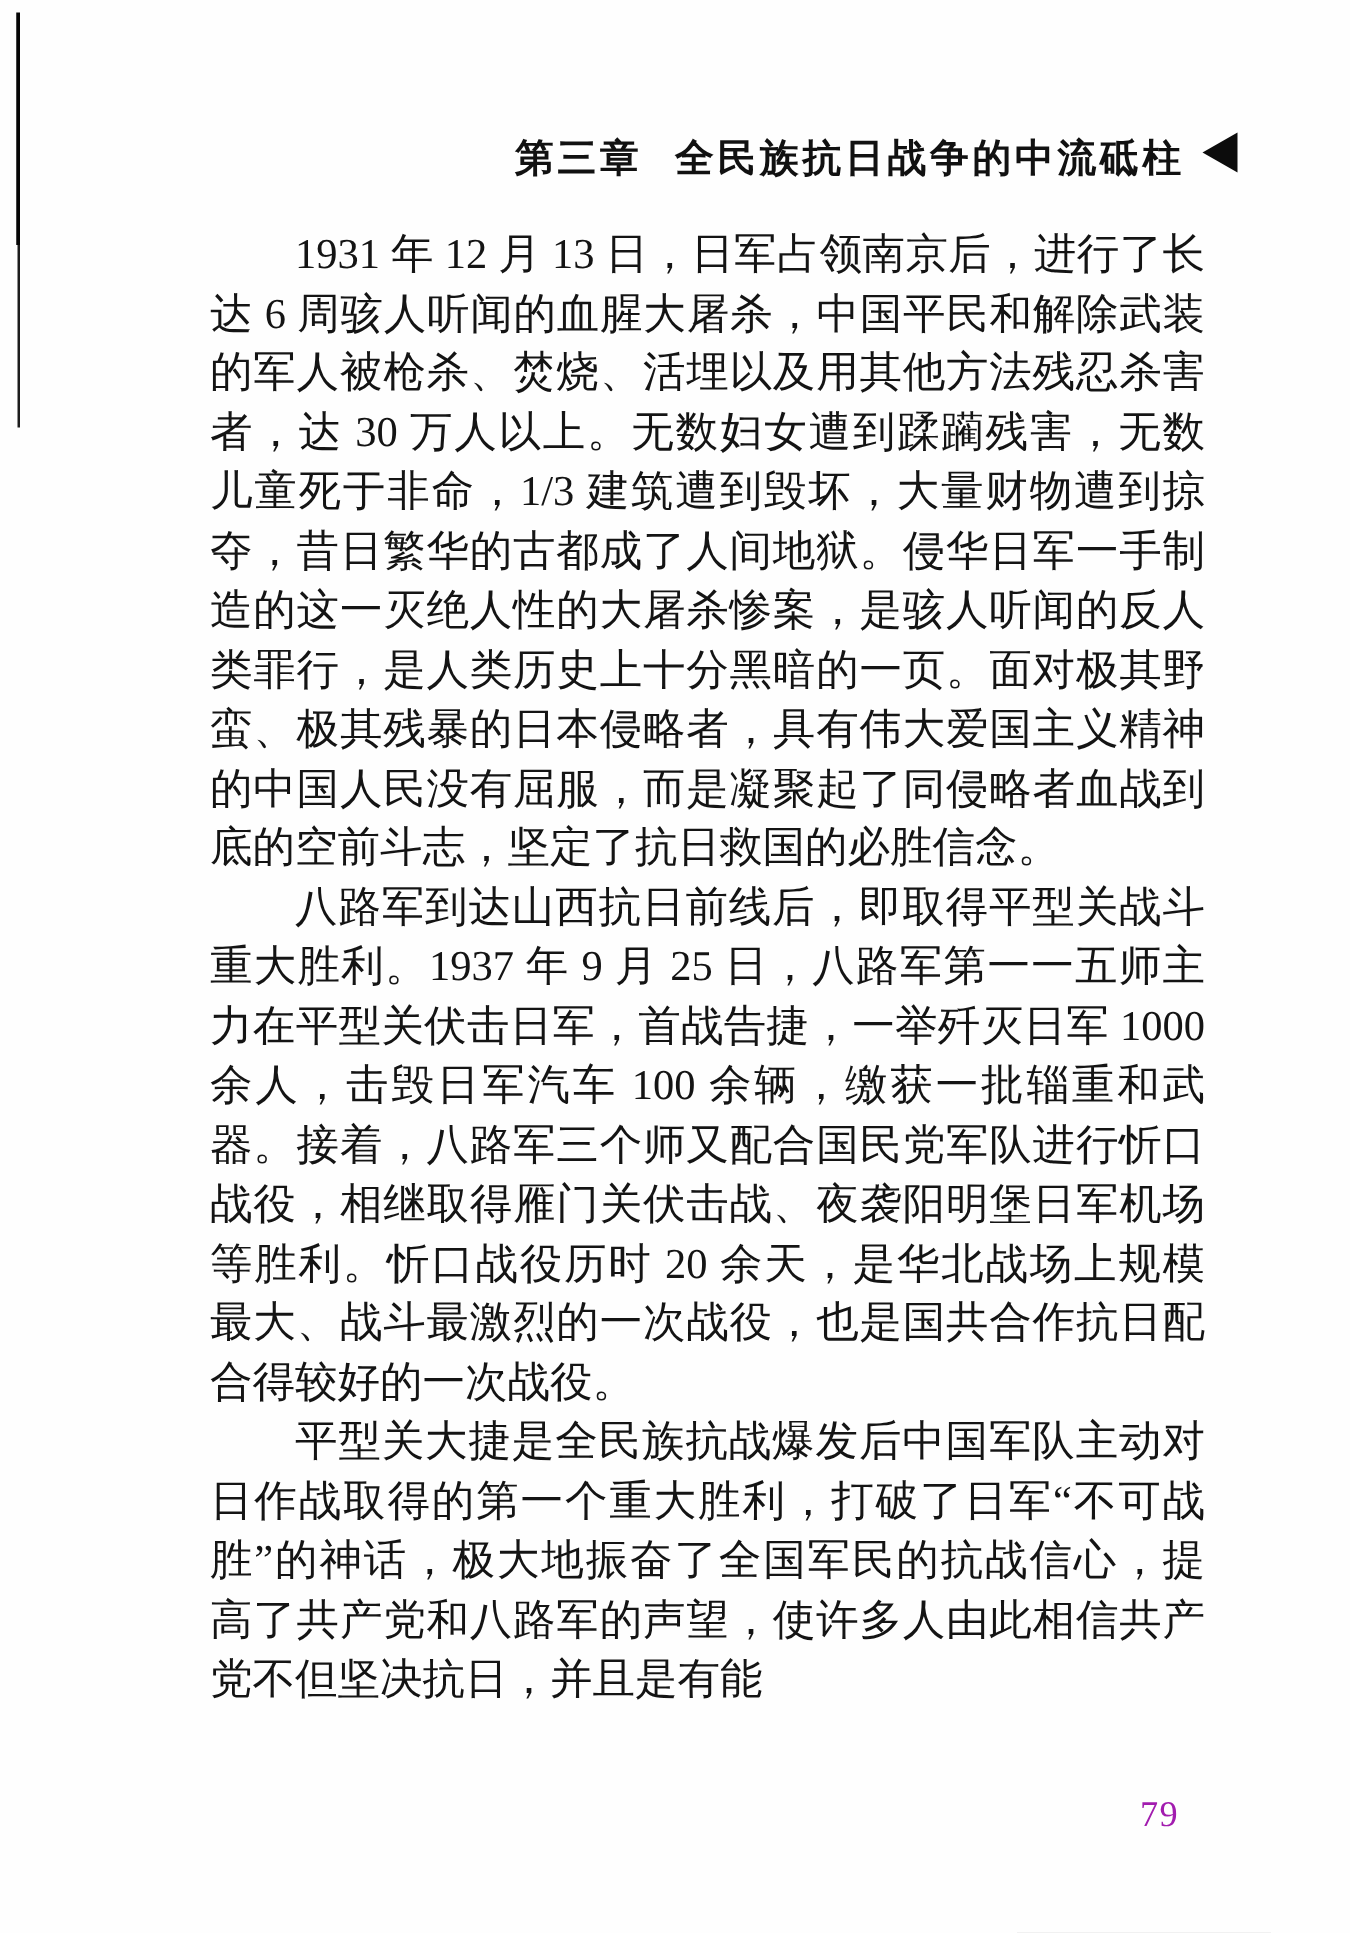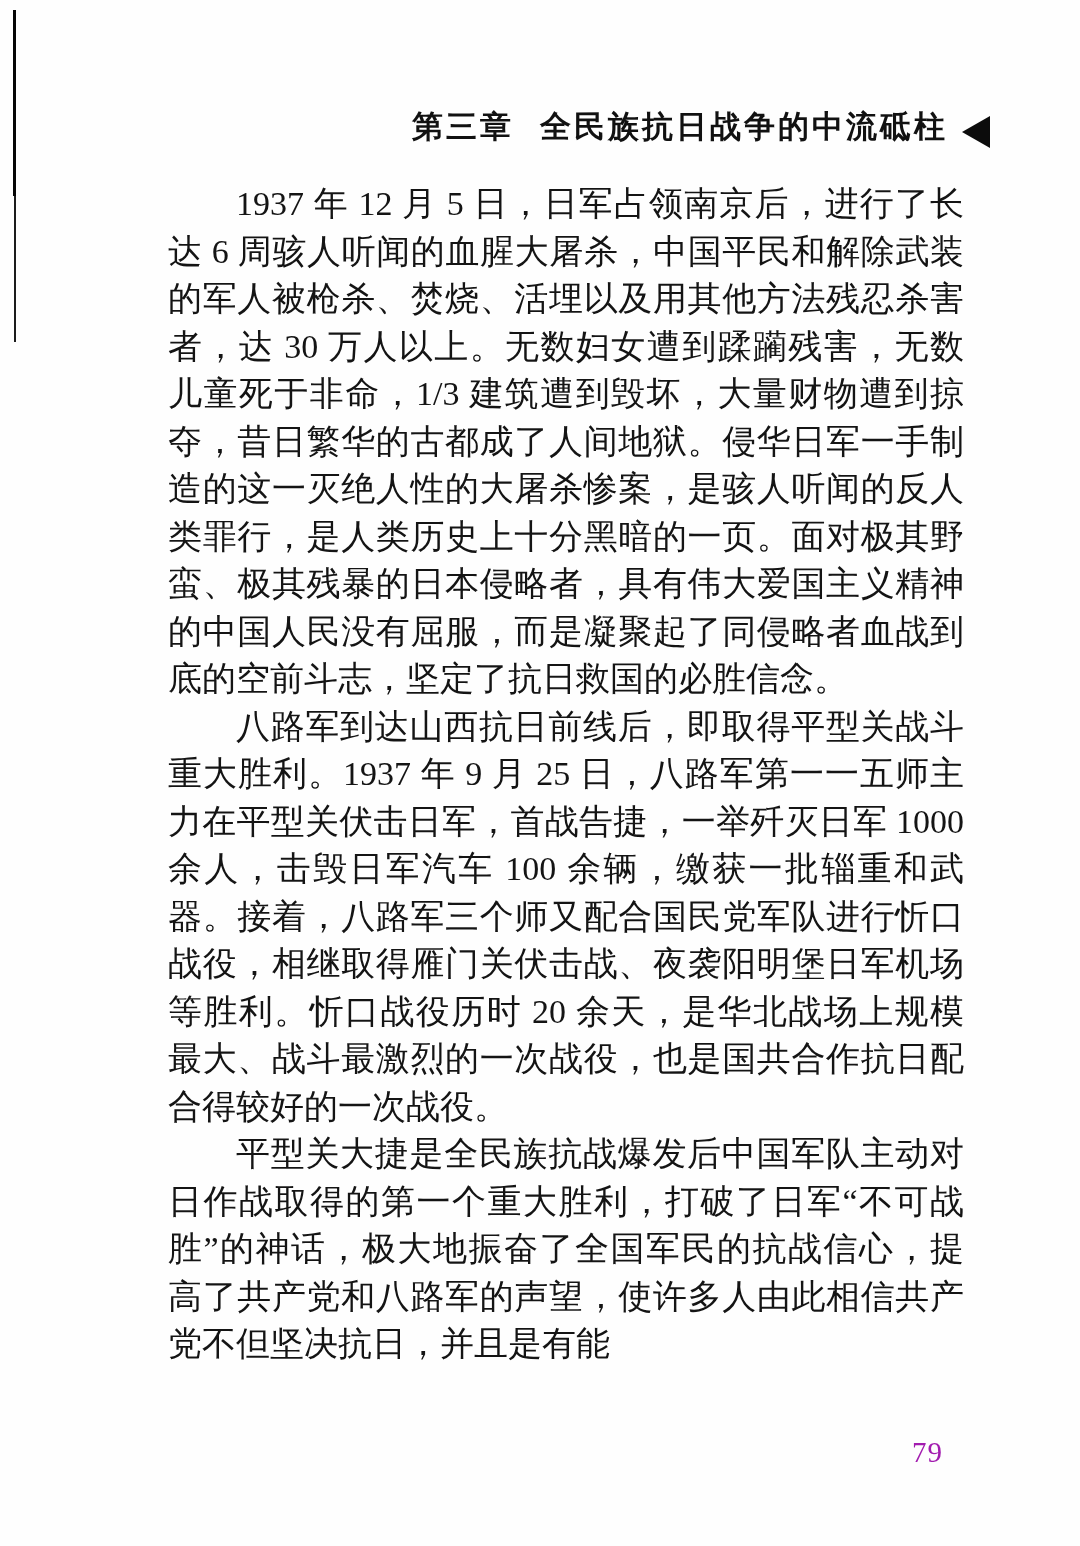--- a/index.html
+++ b/index.html
@@ -35,21 +35,21 @@
     background: #1c1c1c;
   }
   
   .running-head {
     position: absolute;
     top: 106px;
     left: 0;
     right: 90px;
     display: flex;
     justify-content: flex-end;
-    align-items: flex-end;
+    align-items: flex-start;
     font-size: 31px;
     font-weight: bold;
     letter-spacing: 3px;
     color: #111;
     font-family: "Liberation Sans", "DejaVu Sans", sans-serif;
   }
   .chapter-label {
     margin-right: 26px;
   }
   .arrow-left {
@@ -95,20 +95,20 @@
   <div class="scan-line-thick"></div>
   <div class="scan-line-thin"></div>
 
   <div class="running-head">
     <span class="chapter-label">第三章</span>
     <span class="chapter-title">全民族抗日战争的中流砥柱</span>
     <span class="arrow-left"></span>
   </div>
 
   <div class="body-text">
-    <p>1937 年 12 月 5 日，日军占领南京后，进行了长达 6 周骇人听闻的血腥大屠杀，中国平民和解除武装的军人被枪杀、焚烧、活埋以及用其他方法残忍杀害者，达 30 万人以上。无数妇女遭到蹂躏残害，无数儿童死于非命，1/3 建筑遭到毁坏，大量财物遭到掠夺，昔日繁华的古都成了人间地狱。侵华日军一手制造的这一灭绝人性的大屠杀惨案，是骇人听闻的反人类罪行，是人类历史上十分黑暗的一页。面对极其野蛮、极其残暴的日本侵略者，具有伟大爱国主义精神的中国人民没有屈服，而是凝聚起了同侵略者血战到底的空前斗志，坚定了抗日救国的必胜信念。</p>
+    <p>1931 年 12 月 13 日，日军占领南京后，进行了长达 6 周骇人听闻的血腥大屠杀，中国平民和解除武装的军人被枪杀、焚烧、活埋以及用其他方法残忍杀害者，达 30 万人以上。无数妇女遭到蹂躏残害，无数儿童死于非命，1/3 建筑遭到毁坏，大量财物遭到掠夺，昔日繁华的古都成了人间地狱。侵华日军一手制造的这一灭绝人性的大屠杀惨案，是骇人听闻的反人类罪行，是人类历史上十分黑暗的一页。面对极其野蛮、极其残暴的日本侵略者，具有伟大爱国主义精神的中国人民没有屈服，而是凝聚起了同侵略者血战到底的空前斗志，坚定了抗日救国的必胜信念。</p>
     <p>八路军到达山西抗日前线后，即取得平型关战斗重大胜利。1937 年 9 月 25 日，八路军第一一五师主力在平型关伏击日军，首战告捷，一举歼灭日军 1000 余人，击毁日军汽车 100 余辆，缴获一批辎重和武器。接着，八路军三个师又配合国民党军队进行忻口战役，相继取得雁门关伏击战、夜袭阳明堡日军机场等胜利。忻口战役历时 20 余天，是华北战场上规模最大、战斗最激烈的一次战役，也是国共合作抗日配合得较好的一次战役。</p>
     <p>平型关大捷是全民族抗战爆发后中国军队主动对日作战取得的第一个重大胜利，打破了日军“不可战胜”的神话，极大地振奋了全国军民的抗战信心，提高了共产党和八路军的声望，使许多人由此相信共产党不但坚决抗日，并且是有能</p>
   </div>
 
   <div class="page-number">79</div>
 
 </div>
 
 </body></html>

